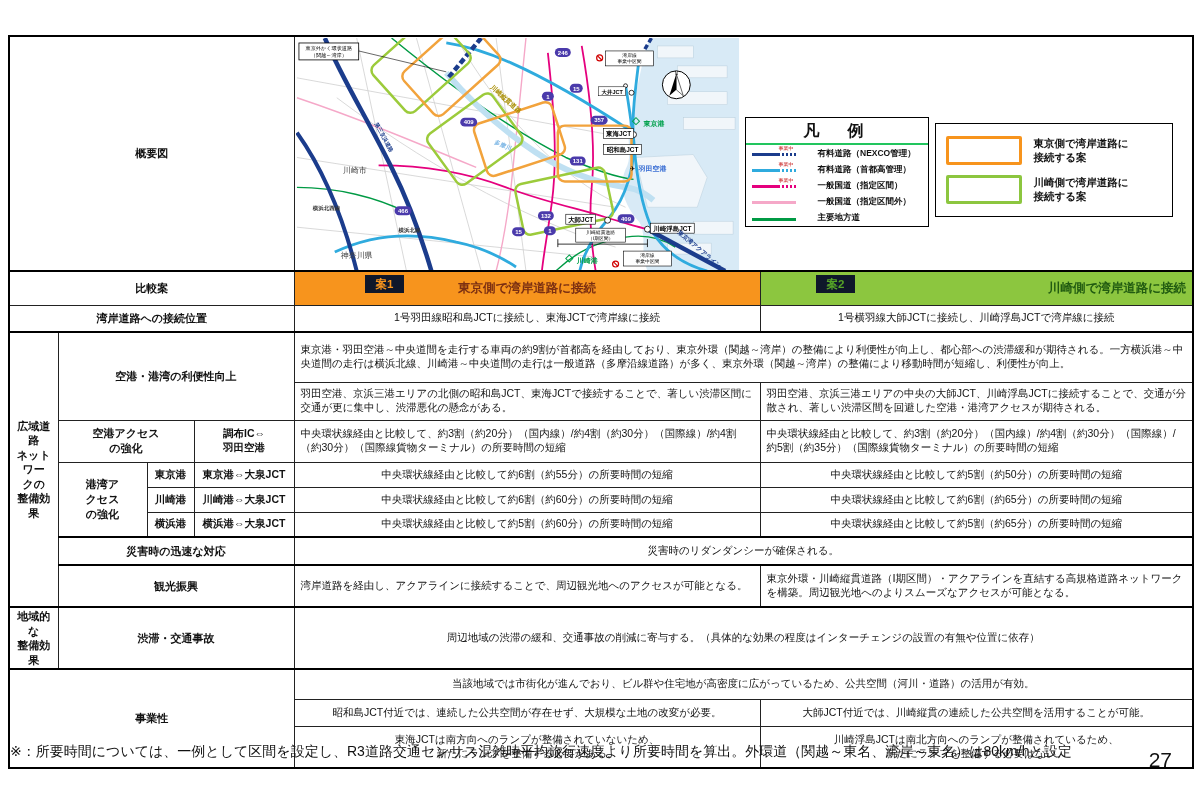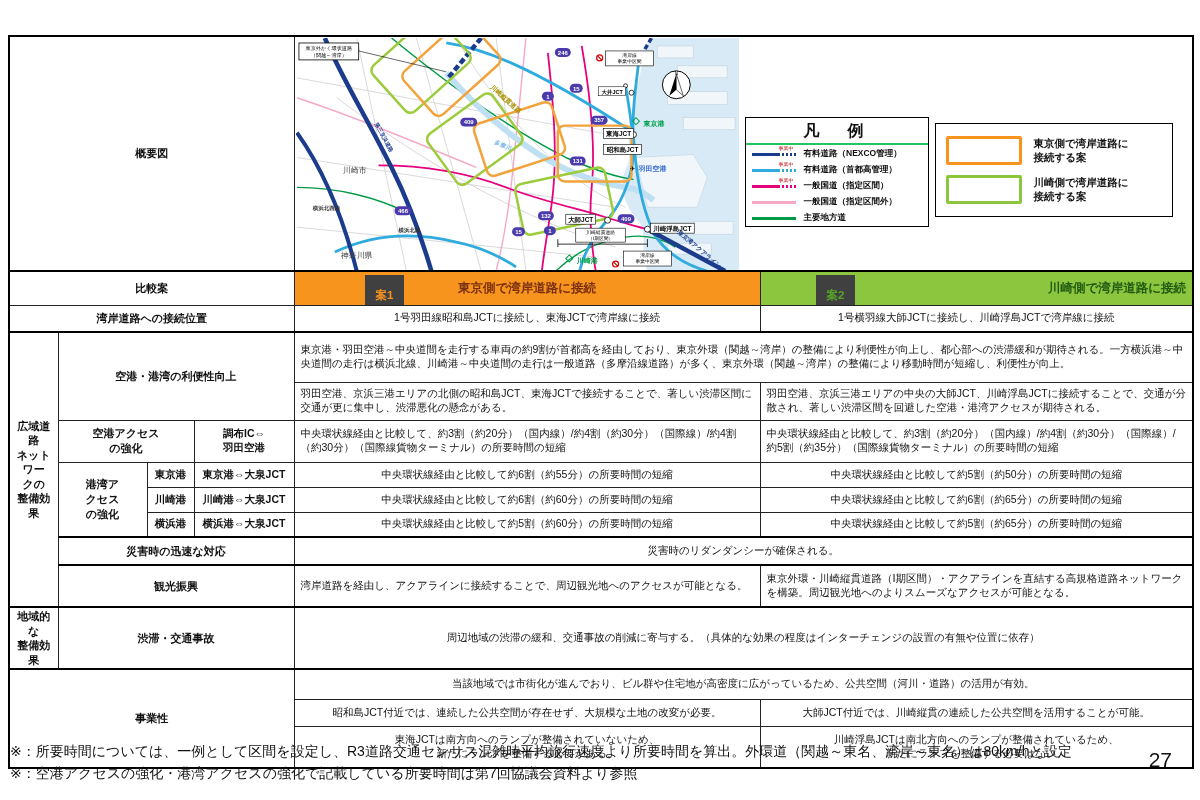--- a/index.html
+++ b/index.html
@@ -12,34 +12,34 @@
   .cmp td{border:1px solid #222;font-size:10.5px;line-height:1.32;text-align:center;
           vertical-align:middle;padding:1px 6px;color:#111;overflow:hidden;}
   tr.sec td{border-top:2px solid #000;}
   td.lbl{font-weight:bold;font-size:11px;}
   td.ml{white-space:pre-line;}
   td.tl{text-align:left;}
   td.bd{font-weight:bold;}
   td.plan-head{font-weight:bold;font-size:12.5px;position:relative;}
   td.p1h{background:#F7941D;color:#7B2F12;}
   td.p2h{background:#8CC63F;color:#215B11;text-align:right;}
-  .badge{position:absolute;top:3px;background:#404040;padding:11px 11px;font-weight:bold;
+  .badge{position:absolute;top:3px;background:#0f172a;padding:0 11px;font-weight:bold;
          font-size:11.5px;line-height:18px;}
   .badge1{left:70px;color:#F7941D;}
   .badge2{left:55px;color:#56A327;}
 
   
   td.map-cell{padding:0;position:relative;vertical-align:top;background:#fff;}
   .mini-map{position:absolute;left:1px;top:1px;}
 
   
   .legend{position:absolute;left:450px;top:80px;width:182px;border:1.5px solid #000;background:#fff;}
   .legend-title{font-size:16px;font-weight:bold;border-bottom:2px solid #22c55e;
                 padding:2px 0;letter-spacing:6px;}
-  .lg-row{display:flex;align-items:flex-start;gap:6px;padding:2.5px 6px;}
+  .lg-row{display:flex;align-items:flex-end;gap:20px;padding:2.5px 6px;}
   .sw{width:46px;height:11px;position:relative;flex:0 0 46px;}
   .sw .solid{position:absolute;left:0;top:5px;height:3px;width:28px;}
   .sw .solid.full{width:44px;}
   .sw .dots{position:absolute;left:30px;top:5px;height:3px;width:14px;}
   .sw .tag{position:absolute;left:27px;top:-3px;font-size:5px;color:#c00000;white-space:nowrap;}
   .lg-label{font-size:8.5px;font-weight:bold;white-space:nowrap;}
 
   
   .options{position:absolute;left:640px;top:86px;width:238px;height:94px;border:1.5px solid #000;
            background:#fff;display:flex;flex-direction:column;justify-content:space-evenly;padding:2px 10px;box-sizing:border-box;}
@@ -413,17 +413,16 @@
       <td class="ml">東海JCTは南方向へのランプが整備されていないため、
 新たにランプを整備する必要がある。</td>
       <td class="ml">川崎浮島JCTは南北方向へのランプが整備されているため、
 新たにランプを整備する必要はない。</td>
     </tr>
   </tbody>
     </table>
 
   <div class="footnotes">
     <div>※：所要時間については、一例として区間を設定し、R3道路交通センサス混雑時平均旅行速度より所要時間を算出。外環道（関越～東名、湾岸～東名）は80km/hと設定</div>
-    <div>※：空港アクセスの強化・港湾アクセスの強化で記載している所要時間は第7回協議会資料より参照</div>
   </div>
 
   <div class="pageno">27</div>
 </div>
 
 </body></html>

